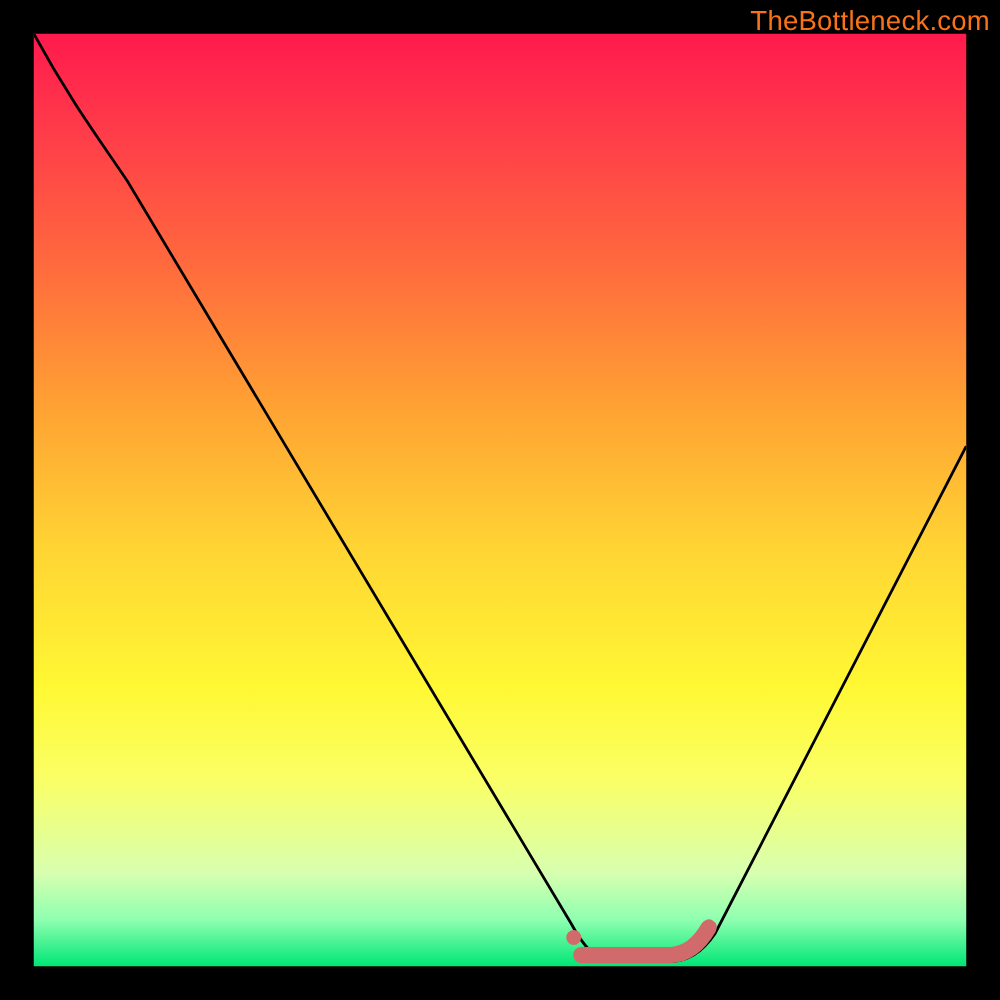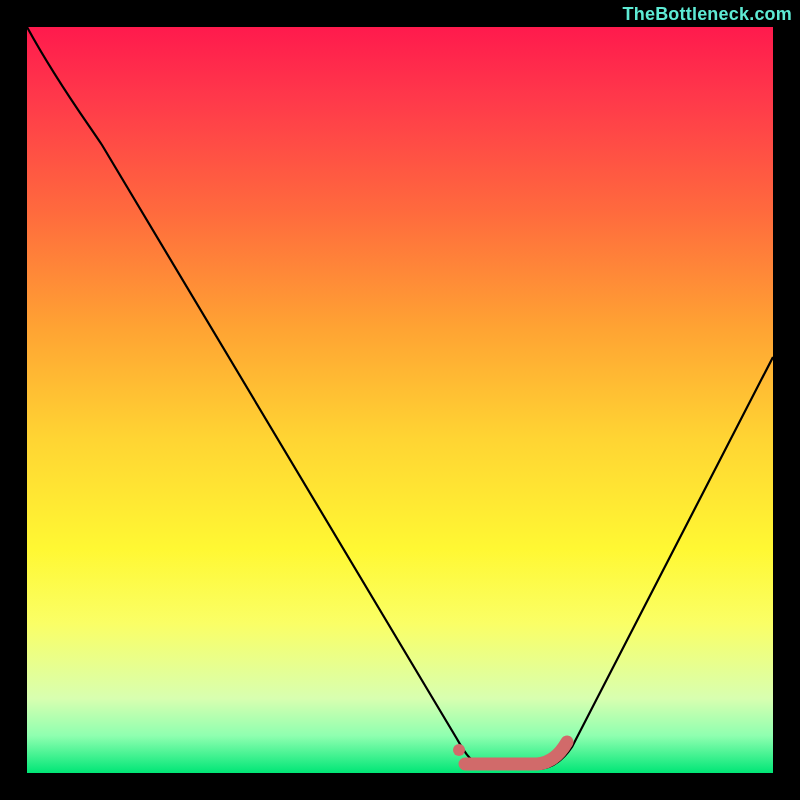--- a/index.html
+++ b/index.html
@@ -32,23 +32,23 @@
     position: absolute;
     left: 0; top: 0;
     width: 746px; height: 746px;
     pointer-events: none;
   }
   .watermark {
     position: absolute;
     top: 4px;
     right: 8px;
     font-family: Arial, Helvetica, sans-serif;
-    font-size: 18px;
-    color: #5eead4;
-    font-weight: 700;
+    font-size: 22px;
+    color: #f97316;
+    font-weight: 400;
     letter-spacing: 0.2px;
   }
 </style>
 </head>
 <body>
 
 <div class="frame">
   <div class="plot-area">
 
     <svg class="curve" viewBox="0 0 746 746" preserveAspectRatio="none">

